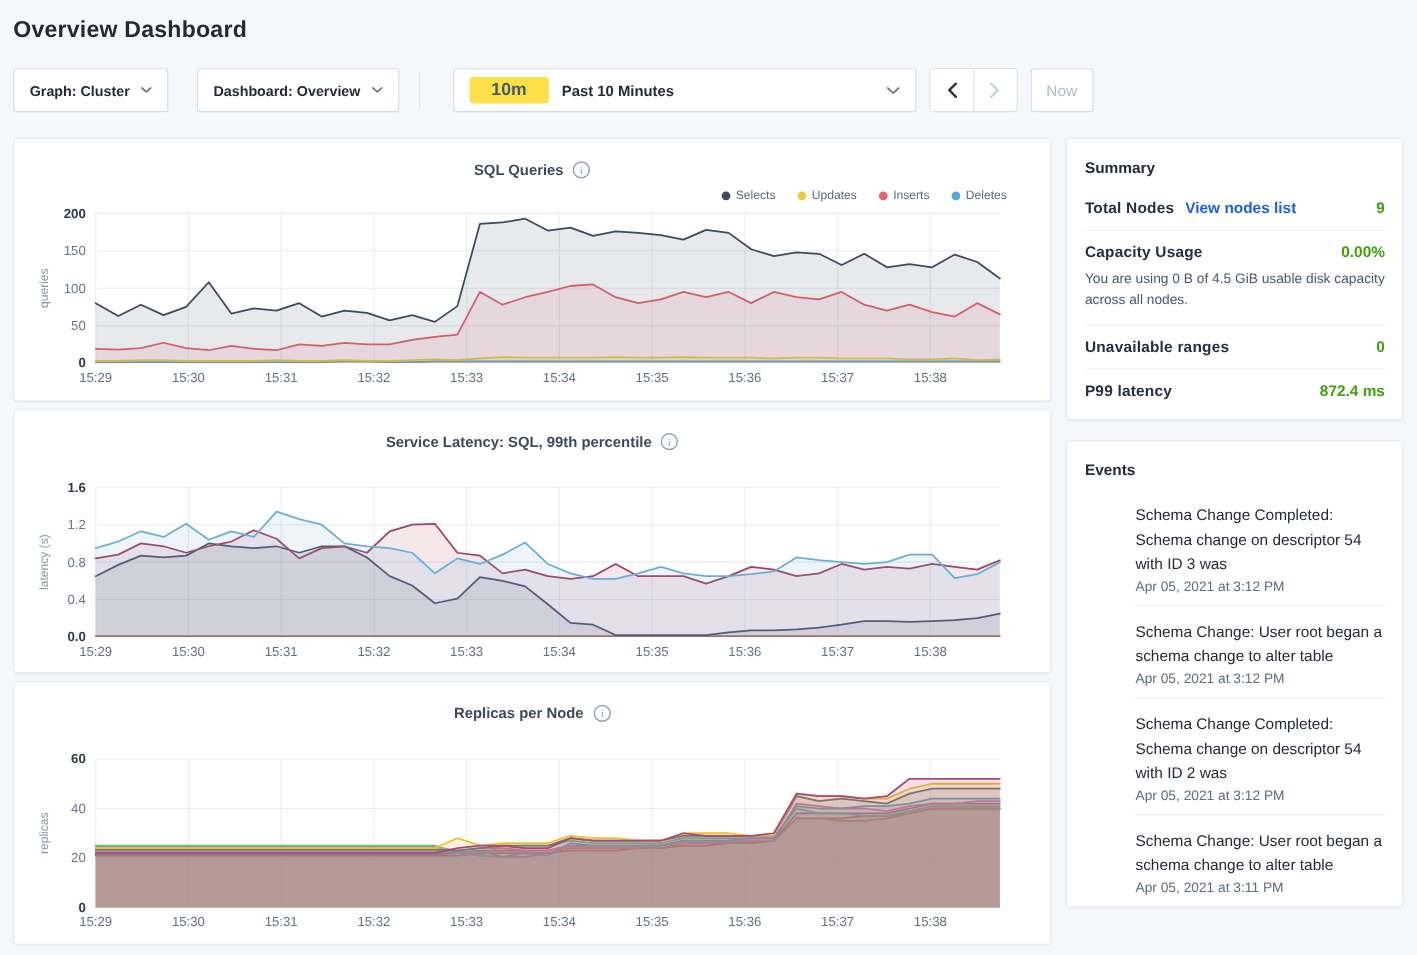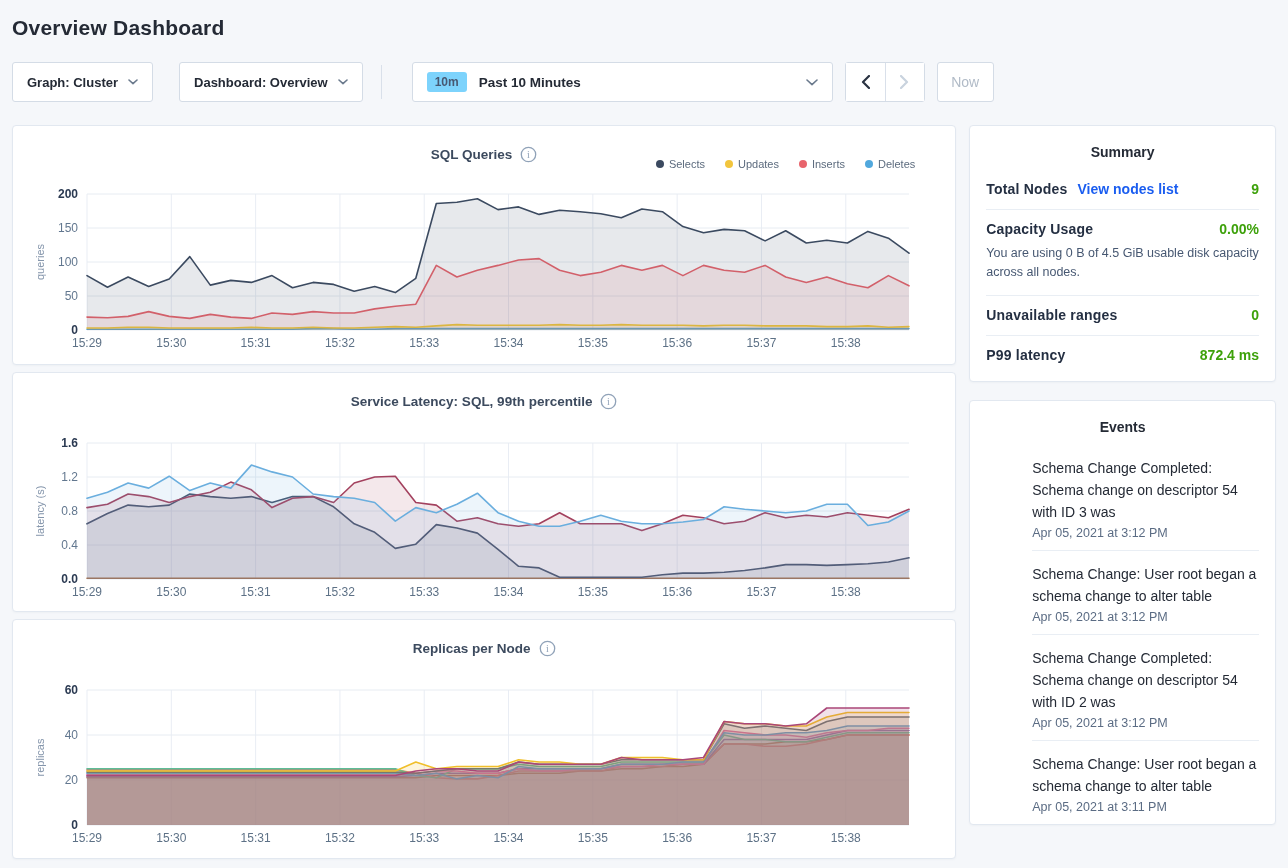--- a/index.html
+++ b/index.html
@@ -19,47 +19,47 @@
     background: #fff; border: 1px solid #d4dce6; border-radius: 3px; height: 40px;
     display: flex; align-items: center; gap: 10px; padding: 0 14px; cursor: pointer;
     font-size: 13px; font-weight: 700; color: #242a35;
   }
   .tb-btn + .tb-btn { margin-left: 26px; }
   .tb-divider { width: 1px; height: 34px; background: #d9e0ea; margin: 0 30px 0 18px; }
   .time-select {
     background: #fff; border: 1px solid #d4dce6; border-radius: 3px; height: 40px; width: 421px;
     display: flex; align-items: center; padding: 0 14px; cursor: pointer;
   }
-  .time-badge { background: #7dd3fc; border-radius: 3px; font-size: 12px; font-weight: 700;
-    color: #475872; padding: 3px 8px; }
+  .time-badge { background: #fde047; border-radius: 3px; font-size: 16px; font-weight: 700;
+    color: #475872; padding: 3px 20px; }
   .time-label { margin-left: 12px; font-size: 13.5px; font-weight: 700; color: #242a35; }
   .time-chevron { margin-left: auto; }
   .nav-group { display: flex; margin-left: 12px; border: 1px solid #d4dce6; border-radius: 3px; background: #fff; height: 40px; }
   .nav-btn { width: 39px; height: 38px; display: flex; align-items: center; justify-content: center; cursor: pointer; background:#fff; border:none; }
   .nav-btn + .nav-btn { border-left: 1px solid #d9e0ea; }
   .now-btn { margin-left: 12px; height: 40px; width: 57px; background:#fff; border:1px solid #d4dce6; border-radius:3px;
     font-size: 14px; font-weight: 400; color: #b1bbc7; font-family: inherit; }
 
   
   .main { display: flex; gap: 13px; align-items: flex-start; }
   .left-col { width: 945px; display: flex; flex-direction: column; gap: 7px; }
   .right-col { width: 307px; display: flex; flex-direction: column; gap: 18px; }
 
   .card { background: #fff; border: 1px solid #e2e8f0; border-radius: 4px; box-shadow: 0 1px 2px rgba(50,70,90,.04); }
   .chart-card { height: 240px; position: relative; }
   .chart-header { display:flex; align-items:center; justify-content:center; gap: 8px; padding-top: 20px; }
   .chart-title { font-size: 13.5px; font-weight: 700; color: #3c4a5e; }
-  .legend { position: absolute; right: 40px; top: 32px; display: flex; gap: 20px; }
+  .legend { position: absolute; right: 40px; top: 46px; display: flex; gap: 20px; }
   .legend-item { display: flex; align-items: center; gap: 5px; font-size: 11px; color: #5c6b7e; }
   .legend-dot { width: 8px; height: 8px; border-radius: 50%; }
   .plot-svg { position: absolute; left: 1px; top: 56px; }
 
   
   .summary-card { padding: 0 16px 6px 16px; }
-  .panel-title { text-align: center; font-size: 14px; font-weight: 700; color: #242a35; padding: 18px 0 10px 0; }
+  .panel-title { text-align: left; font-size: 14px; font-weight: 700; color: #242a35; padding: 18px 0 10px 0; }
   .sum-row { padding: 11px 0 12px 0; border-bottom: 1px solid #e9eef4; }
   .sum-row:last-child { border-bottom: none; }
   .sum-line { display: flex; align-items: baseline; }
   .sum-label { font-size: 14px; font-weight: 700; color: #242f42; letter-spacing: .2px; }
   .sum-link { font-size: 14px; font-weight: 700; color: #1a5df0; margin-left: 10px; cursor: pointer; text-decoration: none; }
   .sum-value { margin-left: auto; font-size: 14px; font-weight: 700; color: #3da10a; }
   .sum-desc { font-size: 12.5px; color: #475872; line-height: 1.55; margin-top: 7px; }
 
   
   .events-card { padding: 0 16px; }

